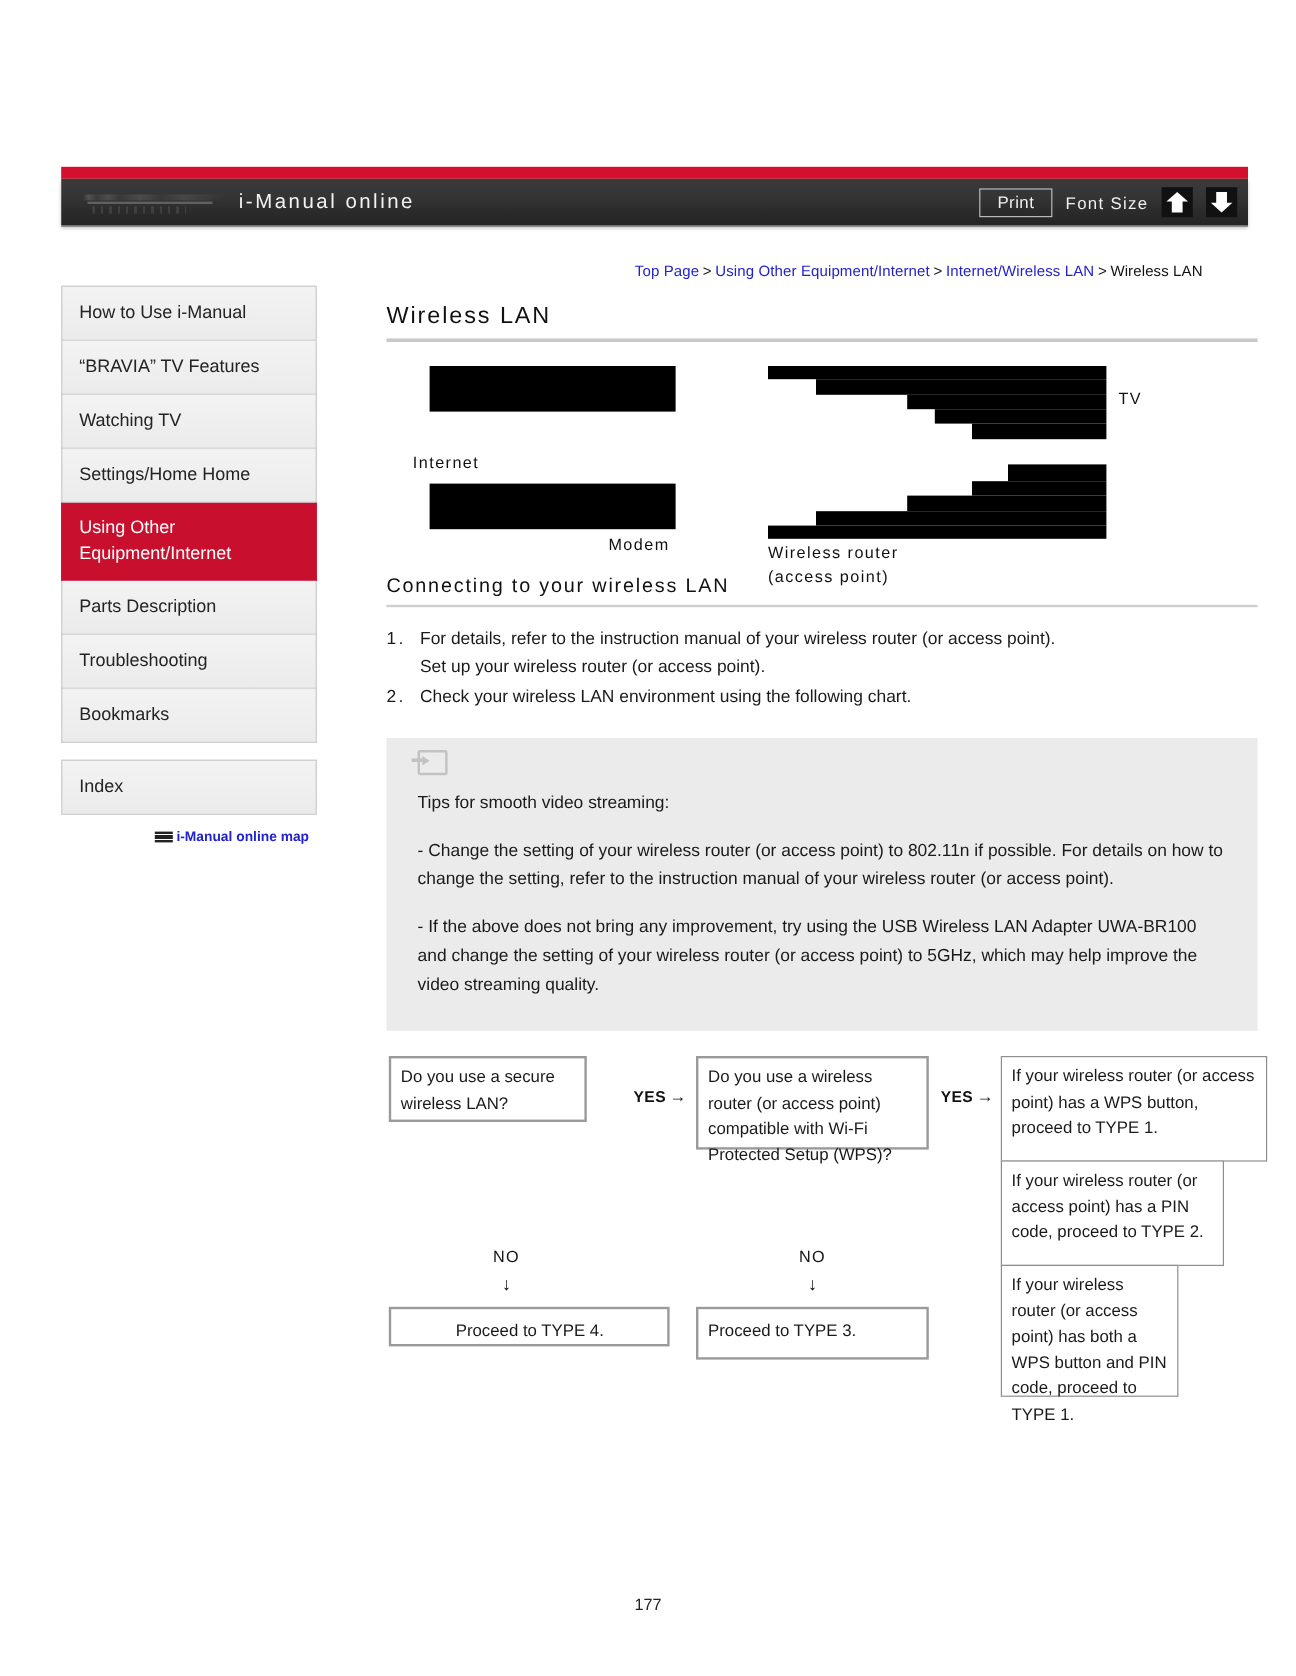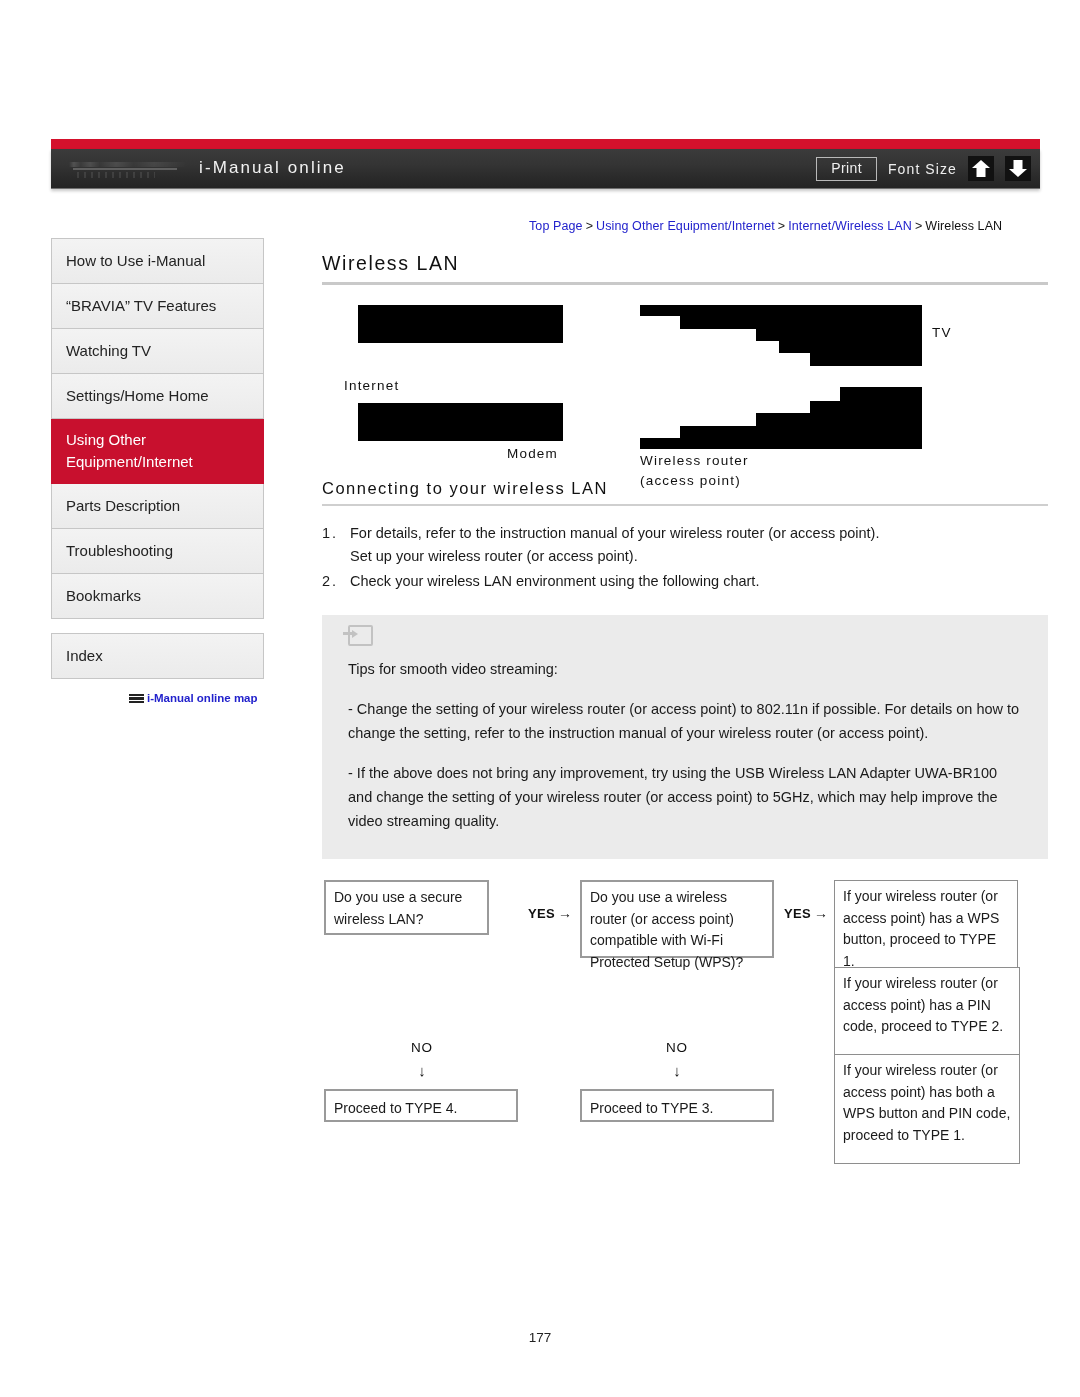--- a/index.html
+++ b/index.html
@@ -448,28 +448,28 @@
     <div class="fc-yes" style="left:206px; top:27px;">
       <span>YES</span><span class="arrow">→</span>
     </div>
 
     <div class="fc-box" style="left:258px; top:2px; width:194px; height:78px;">Do you use a wireless router (or access point) compatible with Wi-Fi Protected Setup (WPS)?</div>
 
     <div class="fc-yes" style="left:462px; top:27px;">
       <span>YES</span><span class="arrow">→</span>
     </div>
 
-    <div class="fc-box thin" style="left:512px; top:2px; width:184px; height:88px;">If your wireless router (or access point) has a WPS button, proceed to TYPE 1.</div>
+    <div class="fc-box thin" style="left:512px; top:2px; width:222px; height:88px;">If your wireless router (or access point) has a WPS button, proceed to TYPE 1.</div>
     <div class="fc-box thin" style="left:512px; top:89px; width:186px; height:88px;">If your wireless router (or access point) has a PIN code, proceed to TYPE 2.</div>
-    <div class="fc-box thin" style="left:512px; top:176px; width:186px; height:110px;">If your wireless router (or access point) has both a WPS button and PIN code, proceed to TYPE 1.</div>
+    <div class="fc-box thin" style="left:512px; top:176px; width:148px; height:110px;">If your wireless router (or access point) has both a WPS button and PIN code, proceed to TYPE 1.</div>
 
     <div class="fc-no" style="left:60px; top:162px; width:80px;">NO</div>
     <div class="fc-downarrow" style="left:60px; top:184px; width:80px;">↓</div>
-    <div class="fc-box" style="left:2px; top:211px; width:194px; height:33px; padding-top:7px;">Proceed to TYPE 4.</div>
+    <div class="fc-box" style="left:2px; top:211px; width:234px; height:33px; padding-top:7px;text-align:center;">Proceed to TYPE 4.</div>
 
     <div class="fc-no" style="left:315px; top:162px; width:80px;">NO</div>
     <div class="fc-downarrow" style="left:315px; top:184px; width:80px;">↓</div>
-    <div class="fc-box" style="left:258px; top:211px; width:194px; height:33px; padding-top:7px;">Proceed to TYPE 3.</div>
+    <div class="fc-box" style="left:258px; top:211px; width:194px; height:44px; padding-top:7px;">Proceed to TYPE 3.</div>
 
   </div>
 </div>
 
 <div id="page-number">177</div>
 
 </body></html>

